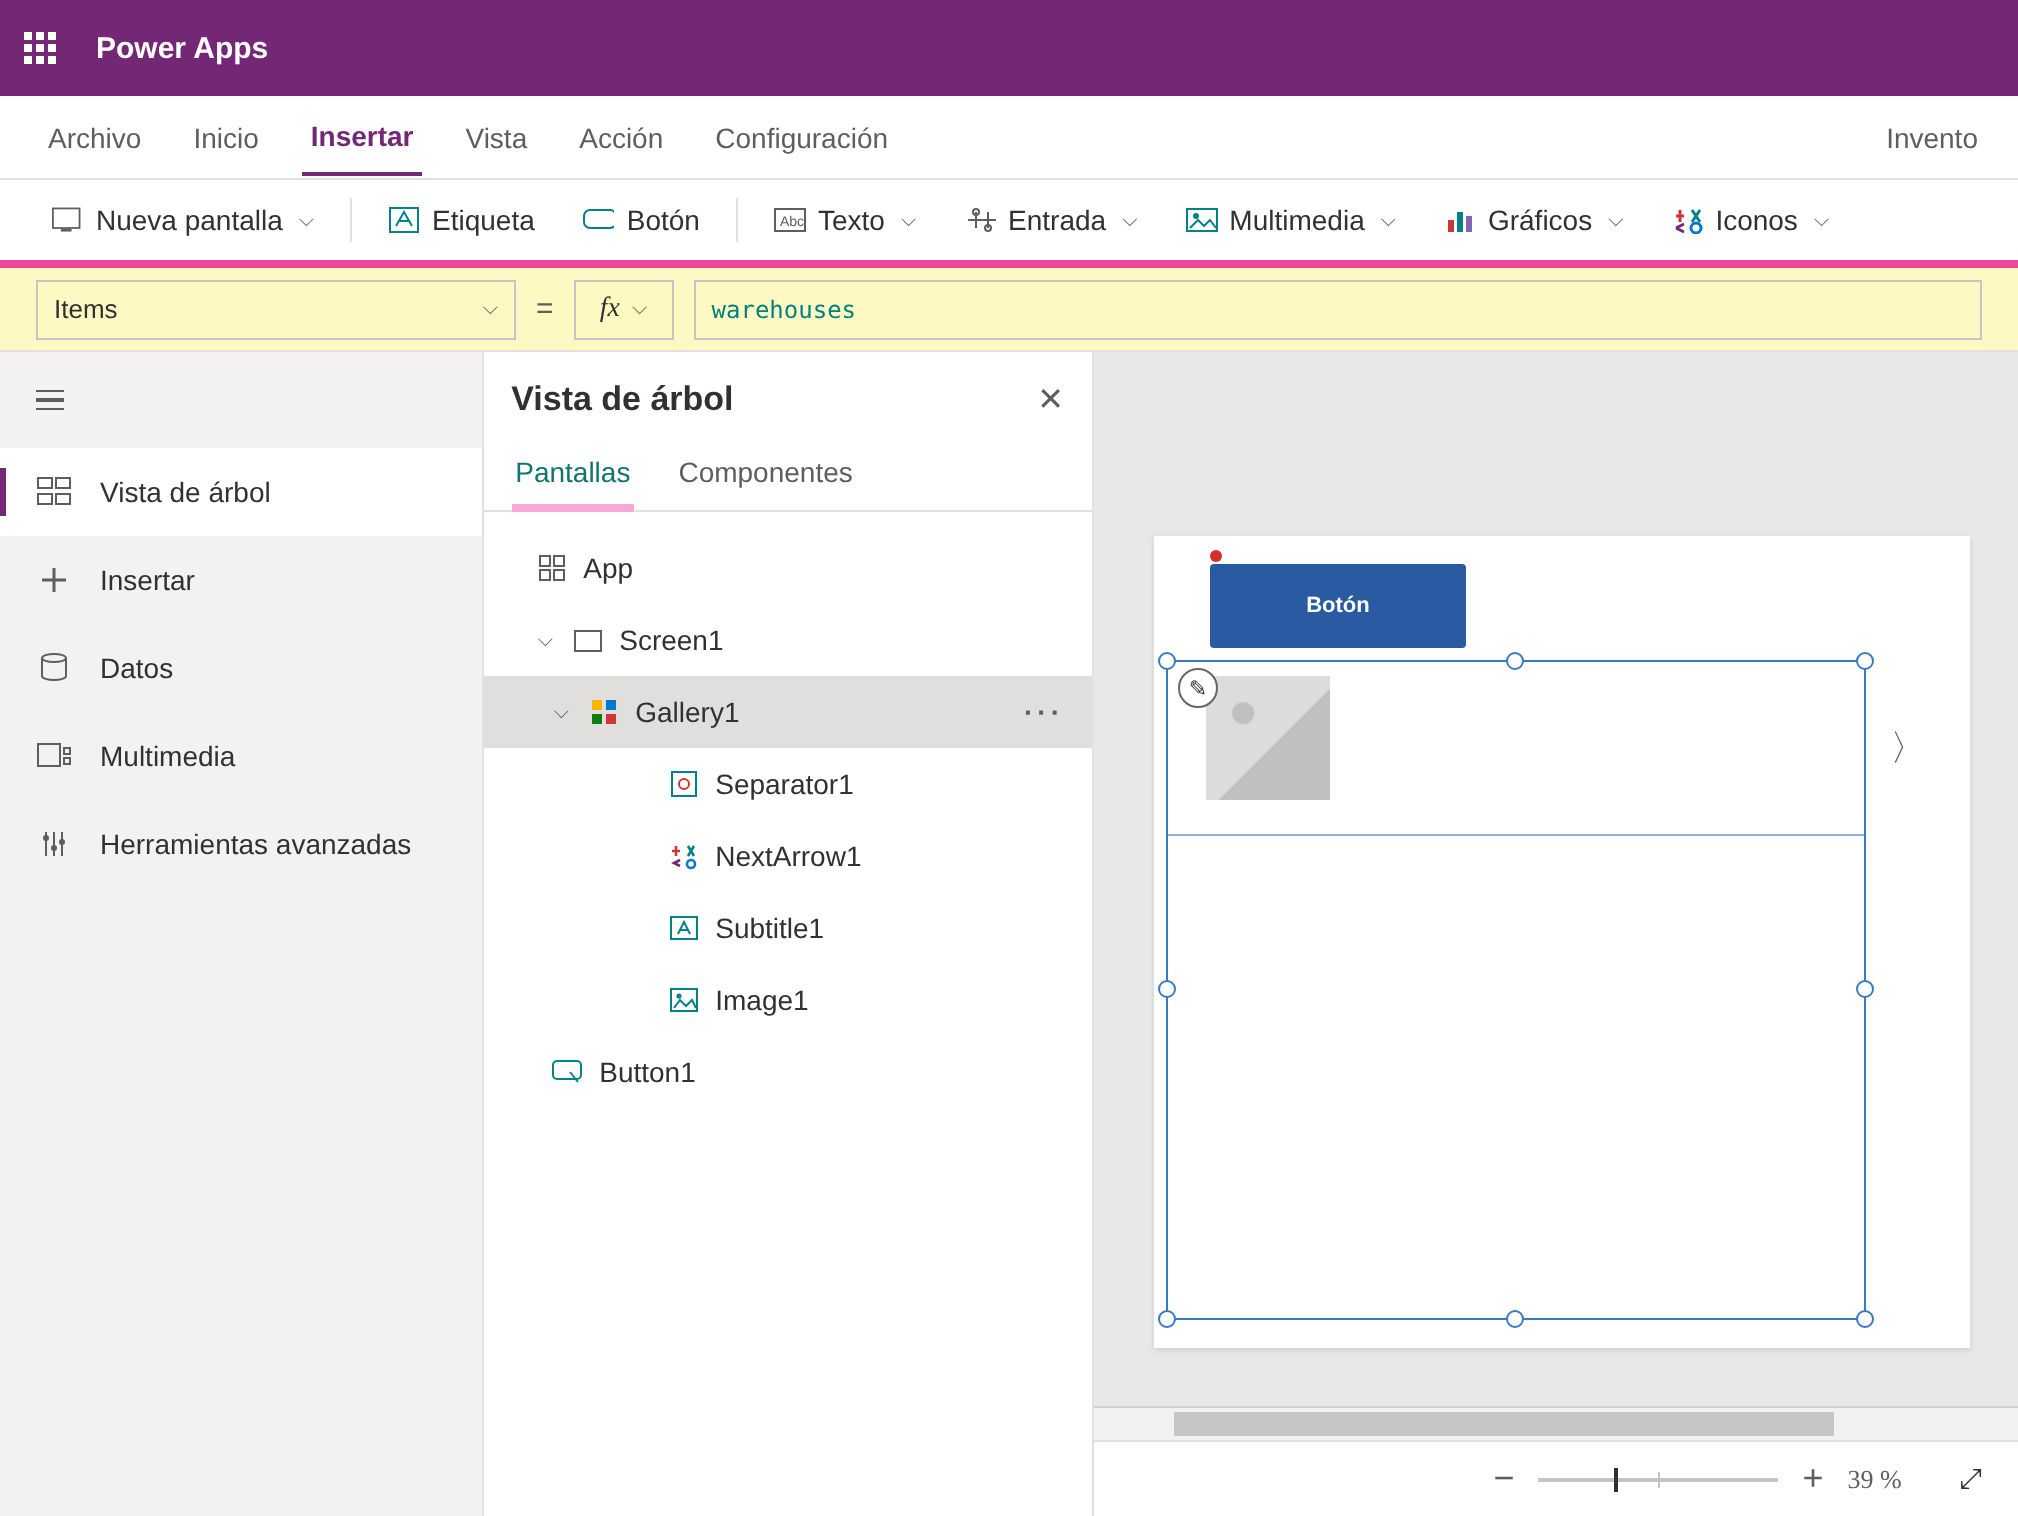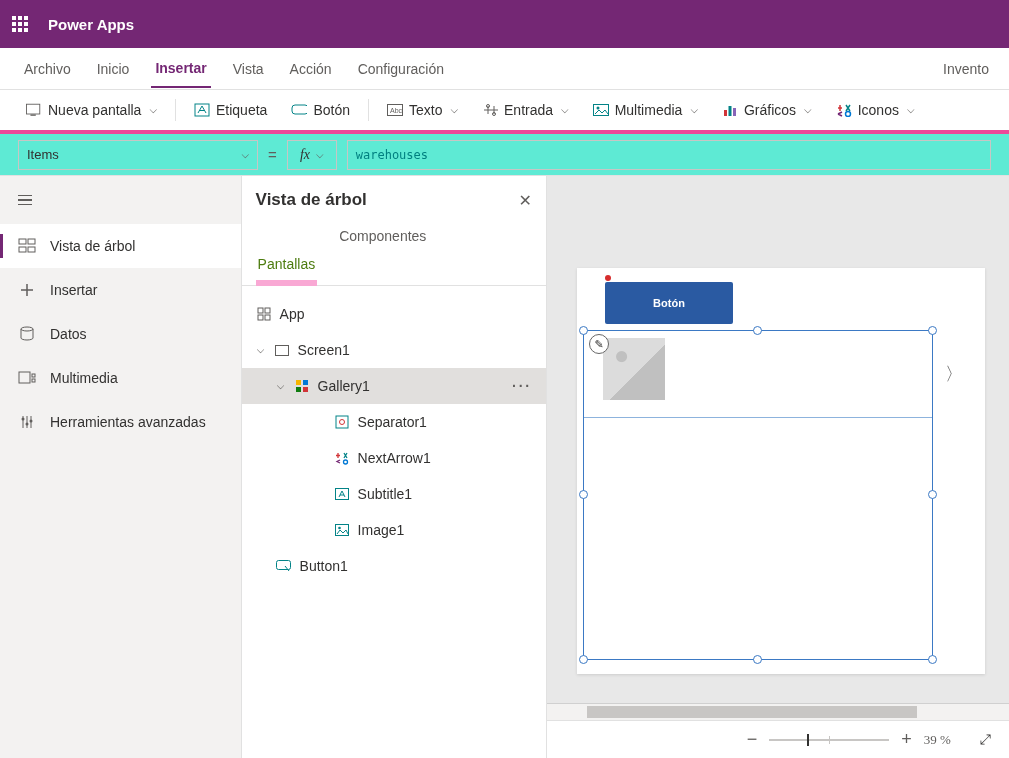--- a/index.html
+++ b/index.html
@@ -19,21 +19,21 @@
 .menubar .right { color: #605e5c; }
 
 
 .toolbar { height: 44px; border-bottom: 4px solid #ec4899; display: flex; align-items: center; padding: 0 16px; gap: 4px; }
 .tb-item { display: flex; align-items: center; gap: 6px; padding: 6px 10px; color: #323130; cursor: pointer; }
 .tb-icon { display: inline-flex; width: 16px; height: 16px; align-items: center; justify-content: center;}
 .tb-sep { width: 1px; height: 22px; background: #e1e1e1; margin: 0 4px; }
 .chev { font-size: 10px; color: #605e5c; margin-left: 2px;}
 
 
-.formulabar { height: 42px; border-bottom: 1px solid #e1e1e1; display: flex; align-items: center; padding: 6px 18px; gap: 10px; background: #5eead4;}
+.formulabar { height: 42px; border-bottom: 1px solid #e1e1e1; display: flex; align-items: center; padding: 6px 18px; gap: 10px; background: #fef9c3;}
 .prop-select { width: 240px; height: 30px; border: 1px solid #c8c6c4; display: flex; align-items: center; justify-content: space-between; padding: 0 8px; font-size: 13px; cursor: pointer;}
 .eq { color: #605e5c; font-size: 15px; }
 .fx-box { width: 50px; height: 30px; border: 1px solid #c8c6c4; display: flex; align-items: center; justify-content: center; gap:4px; cursor:pointer; }
 .fx-box .fx { font-style: italic; font-family: serif; }
 .formula-input { flex: 1; height: 30px; border: 1px solid #c8c6c4; display:flex; align-items:center; padding: 0 8px; font-family: Consolas, monospace; font-size: 12px; color: #008080; }
 
 
 .main { display: flex; height: calc(758px - 48px - 42px - 44px - 42px); }
 .leftrail { width: 243px; background: #f3f2f1; border-right: 1px solid #e1e1e1; }
 .leftrail .railtop { height: 48px; display:flex; align-items:center; padding:0 18px; }
@@ -46,27 +46,27 @@
 .rail-item.active::before { content:""; position:absolute; left:0; top:10px; bottom:10px; width:3px; background:#742774;}
 .rail-icon { width:18px; height:18px; display:inline-flex; align-items:center; justify-content:center; color:#605e5c;}
 
 
 .treepanel { width: 307px; background:#fff; border-right:1px solid #e1e1e1; display:flex; flex-direction:column; padding:14px 14px 0 14px; position:relative;}
 .tree-header { display:flex; justify-content:space-between; align-items:center;}
 .tree-title { font-size:17px; font-weight:600; color:#323130;}
 .close-x { font-size:16px; color:#605e5c; cursor:pointer; }
 .tree-tabs { display:flex; gap:20px; margin-top:12px; border-bottom:1px solid #e1e1e1; margin-left:-14px; margin-right:-14px; padding:0 14px;}
 .tree-tab { padding: 6px 2px 8px 2px; color:#605e5c; cursor:pointer; }
-.tree-tab.active { color:#4d7c0f; border-bottom:6px solid #f9a8d4; margin-bottom:-1px;margin-top:28px;}
+.tree-tab.active { color:#0f766e; border-bottom:4px solid #f9a8d4; margin-bottom:-1px;}
 .search-box { margin-top:14px; height:32px; border:1px solid #8a8886; display:flex; align-items:center; gap:8px; padding:0 10px; font-size:14px; color:#605e5c; cursor:text;}
 .tree-list { margin-top:10px; margin-left:-14px; margin-right:-14px;}
 .tree-row { display:flex; align-items:center; height:36px; padding:0 14px; gap:8px; cursor:pointer; font-size:14px;}
 .tree-row.sel { background:#e1dfdd; }
 .tree-row .more { margin-left:auto; color:#605e5c; letter-spacing:2px; font-weight:bold;}
-.indent1 { padding-left: 14px; }
+.indent1 { padding-left: 26px; }
 .indent2 { padding-left: 34px; }
 .indent3 { padding-left: 92px; }
 .caret { font-size:10px; color:#605e5c; width:10px; display:inline-block; text-align:center;}
 .ticon { width:16px; height:16px; display:inline-flex; align-items:center; justify-content:center;}
 
 
 .canvas-area { flex:1; background:#e8e8e8; position:relative; display:flex; flex-direction:column;}
 .canvas-scroll { flex:1; background:#e8e8e8; padding:24px; overflow:hidden; position:relative;}
 .artboard { width:408px; height:406px; background:#fff; margin-left:6px; margin-top:68px; position:relative; box-shadow:0 1px 3px rgba(0,0,0,.12);}
 .art-button { position:absolute; top:14px; left:28px; width:128px; height:42px; background:#2a5aa2; color:#fff; display:flex; align-items:center; justify-content:center; font-size:11px; font-weight:600; border-radius:2px;}

